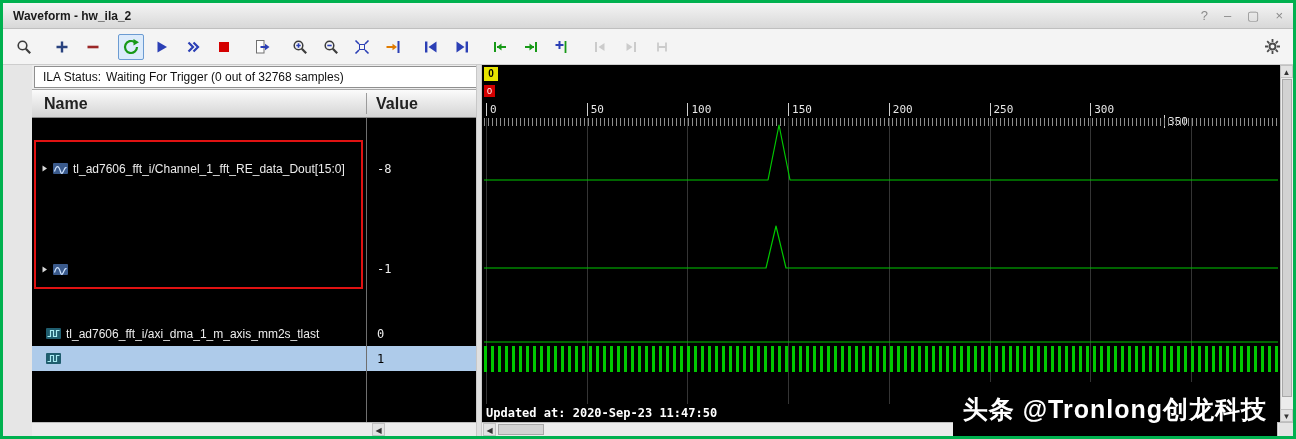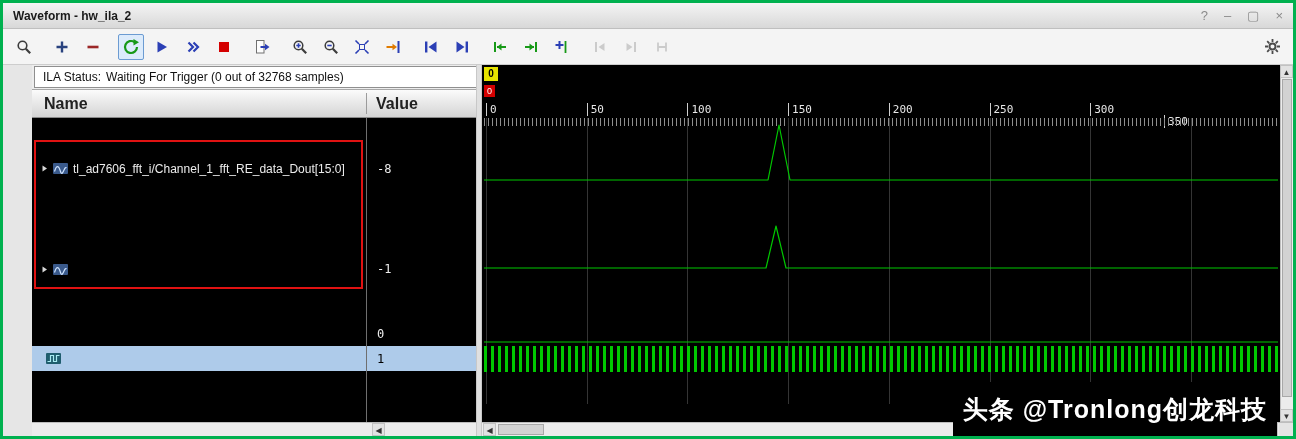--- a/index.html
+++ b/index.html
@@ -287,20 +287,29 @@
               <svg width="9" height="9">
                 <polygon points="2.5,1.5 7,4.5 2.5,7.5" fill="#d8d8d8"></polygon>
               </svg>
             </span>
           <span class="sig-icon">
               <svg width="15" height="11">
                 <rect width="15" height="11" rx="1" fill="#3a5a8c"></rect>
                 <path d="M1.5 8.5C3.5 2 5.5 2 7.5 8.5S11.5 2 13.5 5" fill="none" stroke="#cfe4ff" stroke-width="1.2"></path>
               </svg>
             </span>
+        </div>
+        <div class="sig-row noexpand" style="top:203px;height:25px">
+          <span class="sig-icon">
+              <svg width="15" height="11">
+                <rect width="15" height="11" rx="1" fill="#1f5d6e"></rect>
+                <path d="M1.5 8.5h3v-6h3v6h3v-6h3" fill="none" stroke="#a8ecf2" stroke-width="1.2"></path>
+              </svg>
+            </span>
+          <span>tl_ad7606_fft_i/axi_dma_1_m_axis_mm2s_tlast</span>
         </div>
         <div class="sig-row noexpand selected-bg" style="top:228px;height:25px">
           <span class="sig-icon">
               <svg width="15" height="11">
                 <rect width="15" height="11" rx="1" fill="#1f5d6e"></rect>
                 <path d="M1.5 8.5h3v-6h3v6h3v-6h3" fill="none" stroke="#a8ecf2" stroke-width="1.2"></path>
               </svg>
             </span>
         </div>
 
@@ -343,20 +352,21 @@
           <div class="gridline" style="left: 406.8px; background: rgb(52, 52, 52);"></div>
           <div class="gridline" style="left: 507.5px; background: rgb(52, 52, 52);"></div>
           <div class="gridline" style="left: 608.2px; background: rgb(52, 52, 52);"></div>
           <div class="gridline" style="left: 708.9px; background: rgb(52, 52, 52);"></div>
           <svg class="trace-svg" width="798" height="357">
             <path d="M2 115 H286 L297 60 L308 115 H796" fill="none" stroke="#00c800" stroke-width="1.2" stroke-linejoin="round"></path>
             <path d="M2 203 H284 L294 161 L304 203 H796" fill="none" stroke="#00c800" stroke-width="1.2" stroke-linejoin="round"></path>
             <path d="M2 277 H796" fill="none" stroke="#00c800" stroke-width="1.2" stroke-linejoin="round"></path>
           </svg>
         <div class="toggle-band"></div>
+        <div class="updated">Updated at: 2020-Sep-23 11:47:50</div>
       </div>
 
       <div class="vscroll">
         <div class="scroll-btn" style="top:0;left:-1px">▲</div>
         <div class="scroll-thumb" style="top:14px;left:1px;width:10px;height:318px"></div>
         <div class="scroll-btn" style="bottom:0;left:-1px">▼</div>
       </div>
 
       <div class="wave-hscroll">
         <div class="scroll-btn" style="left:1px;top:0">◀</div>

